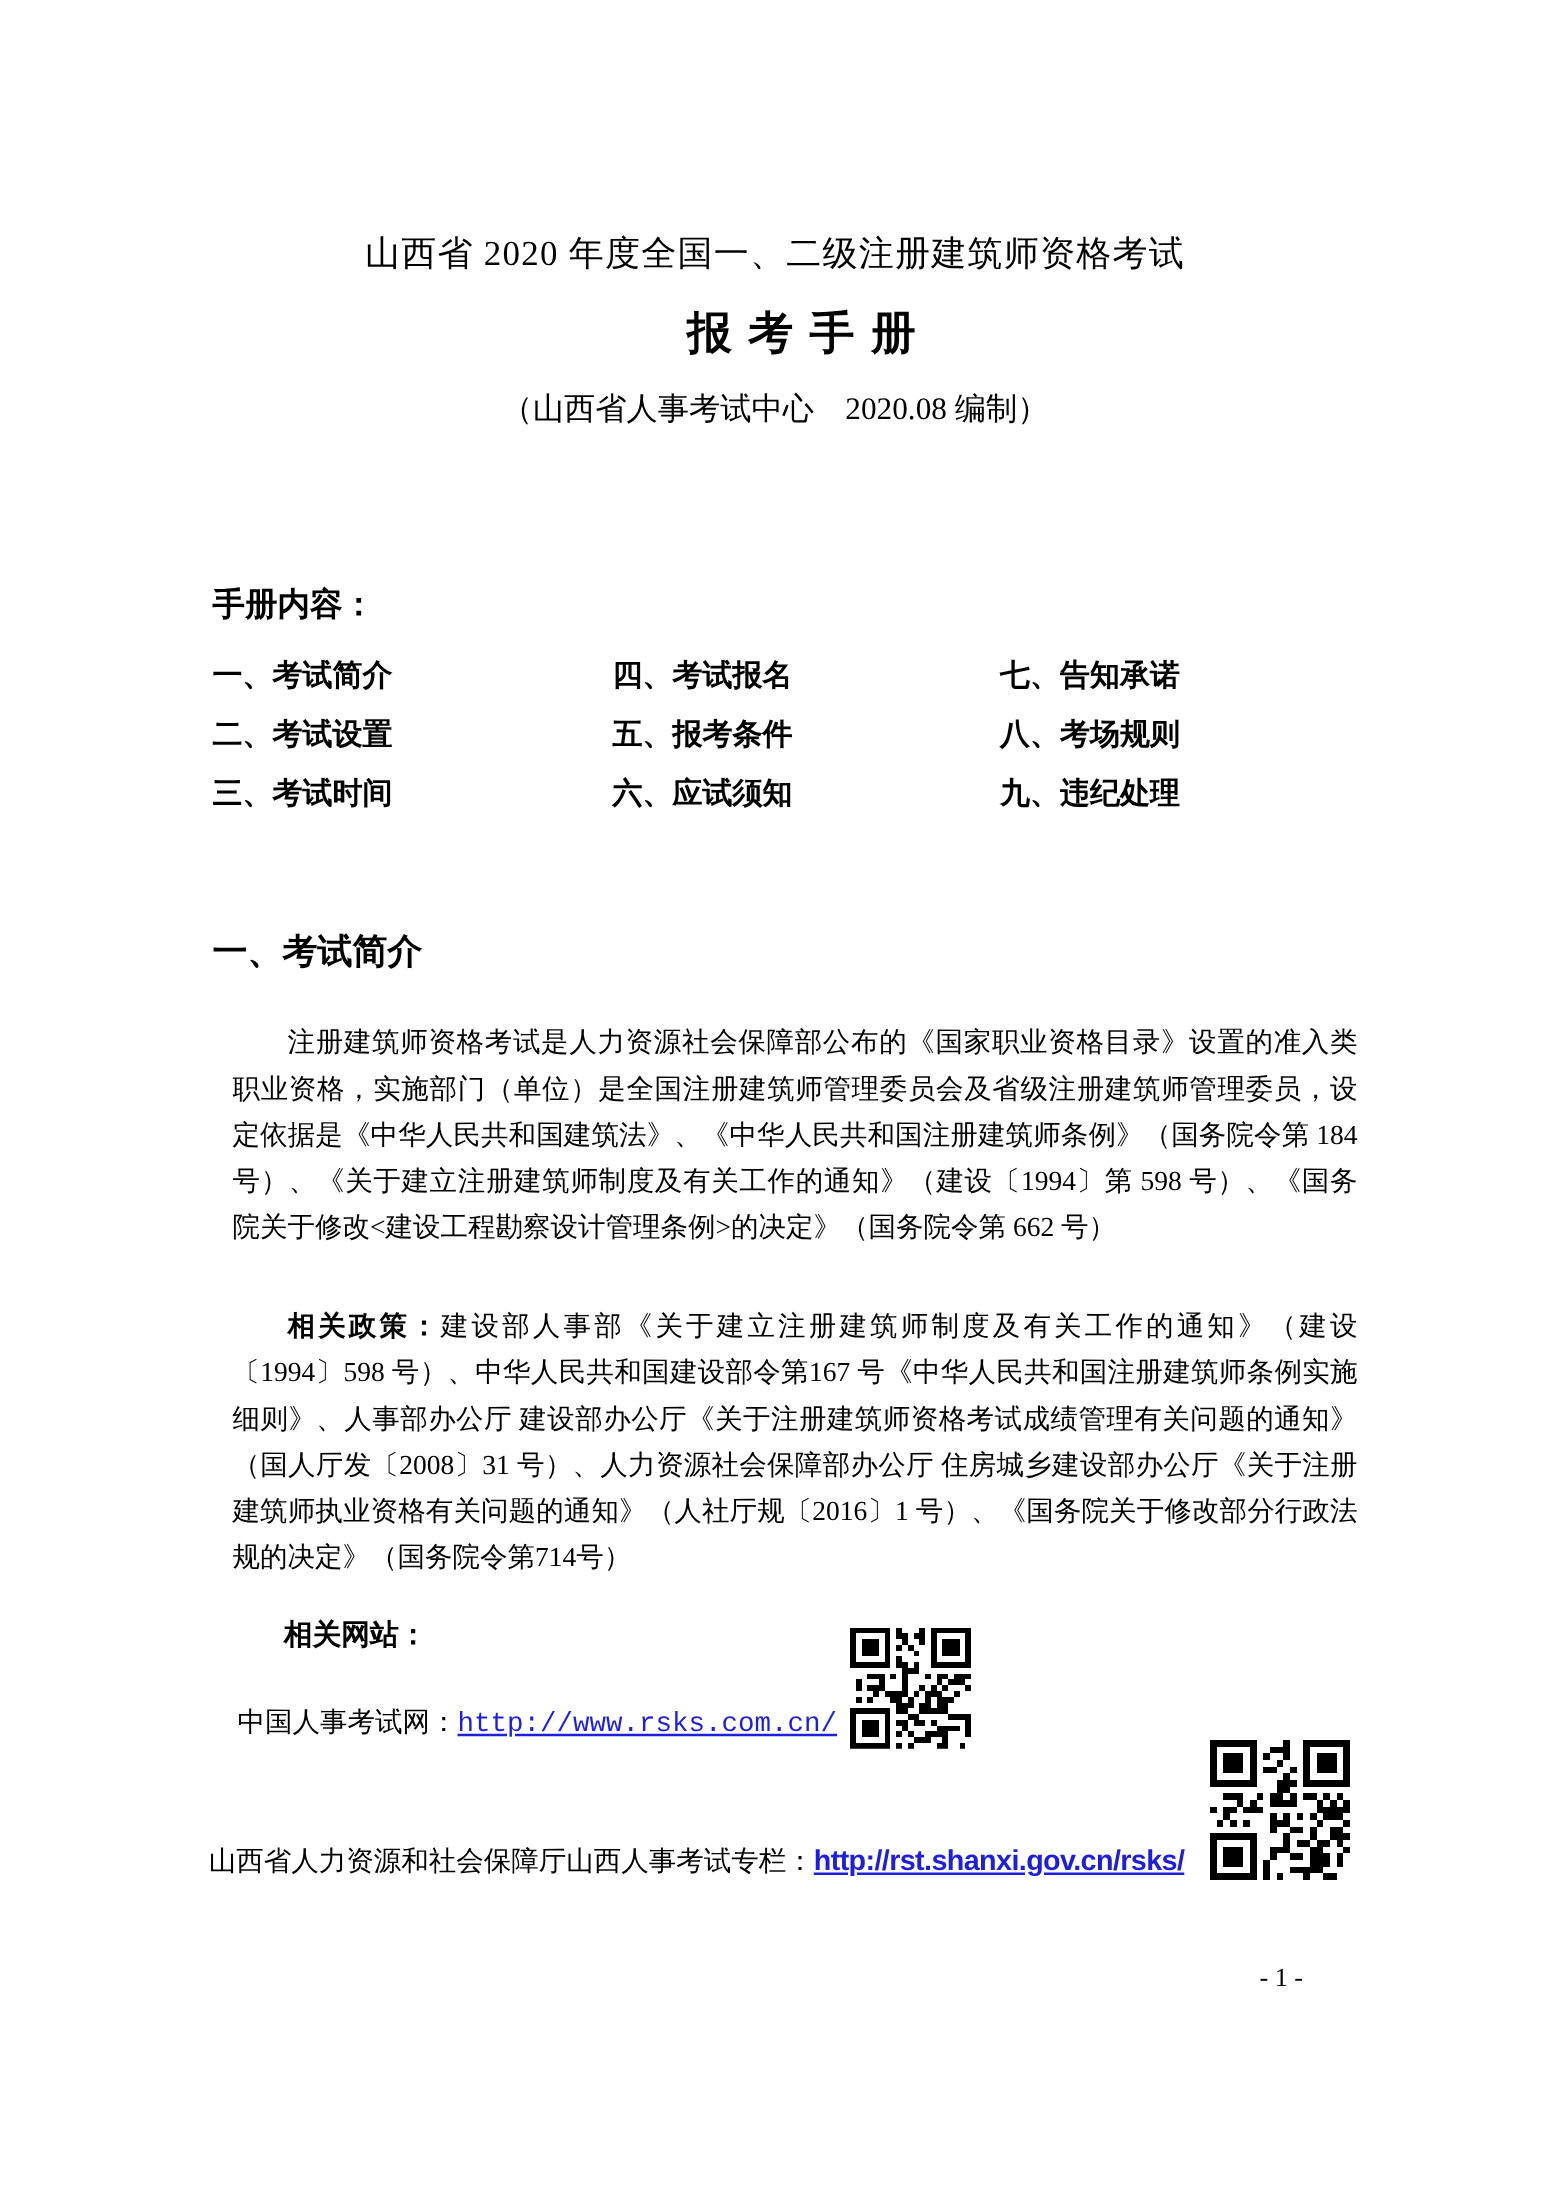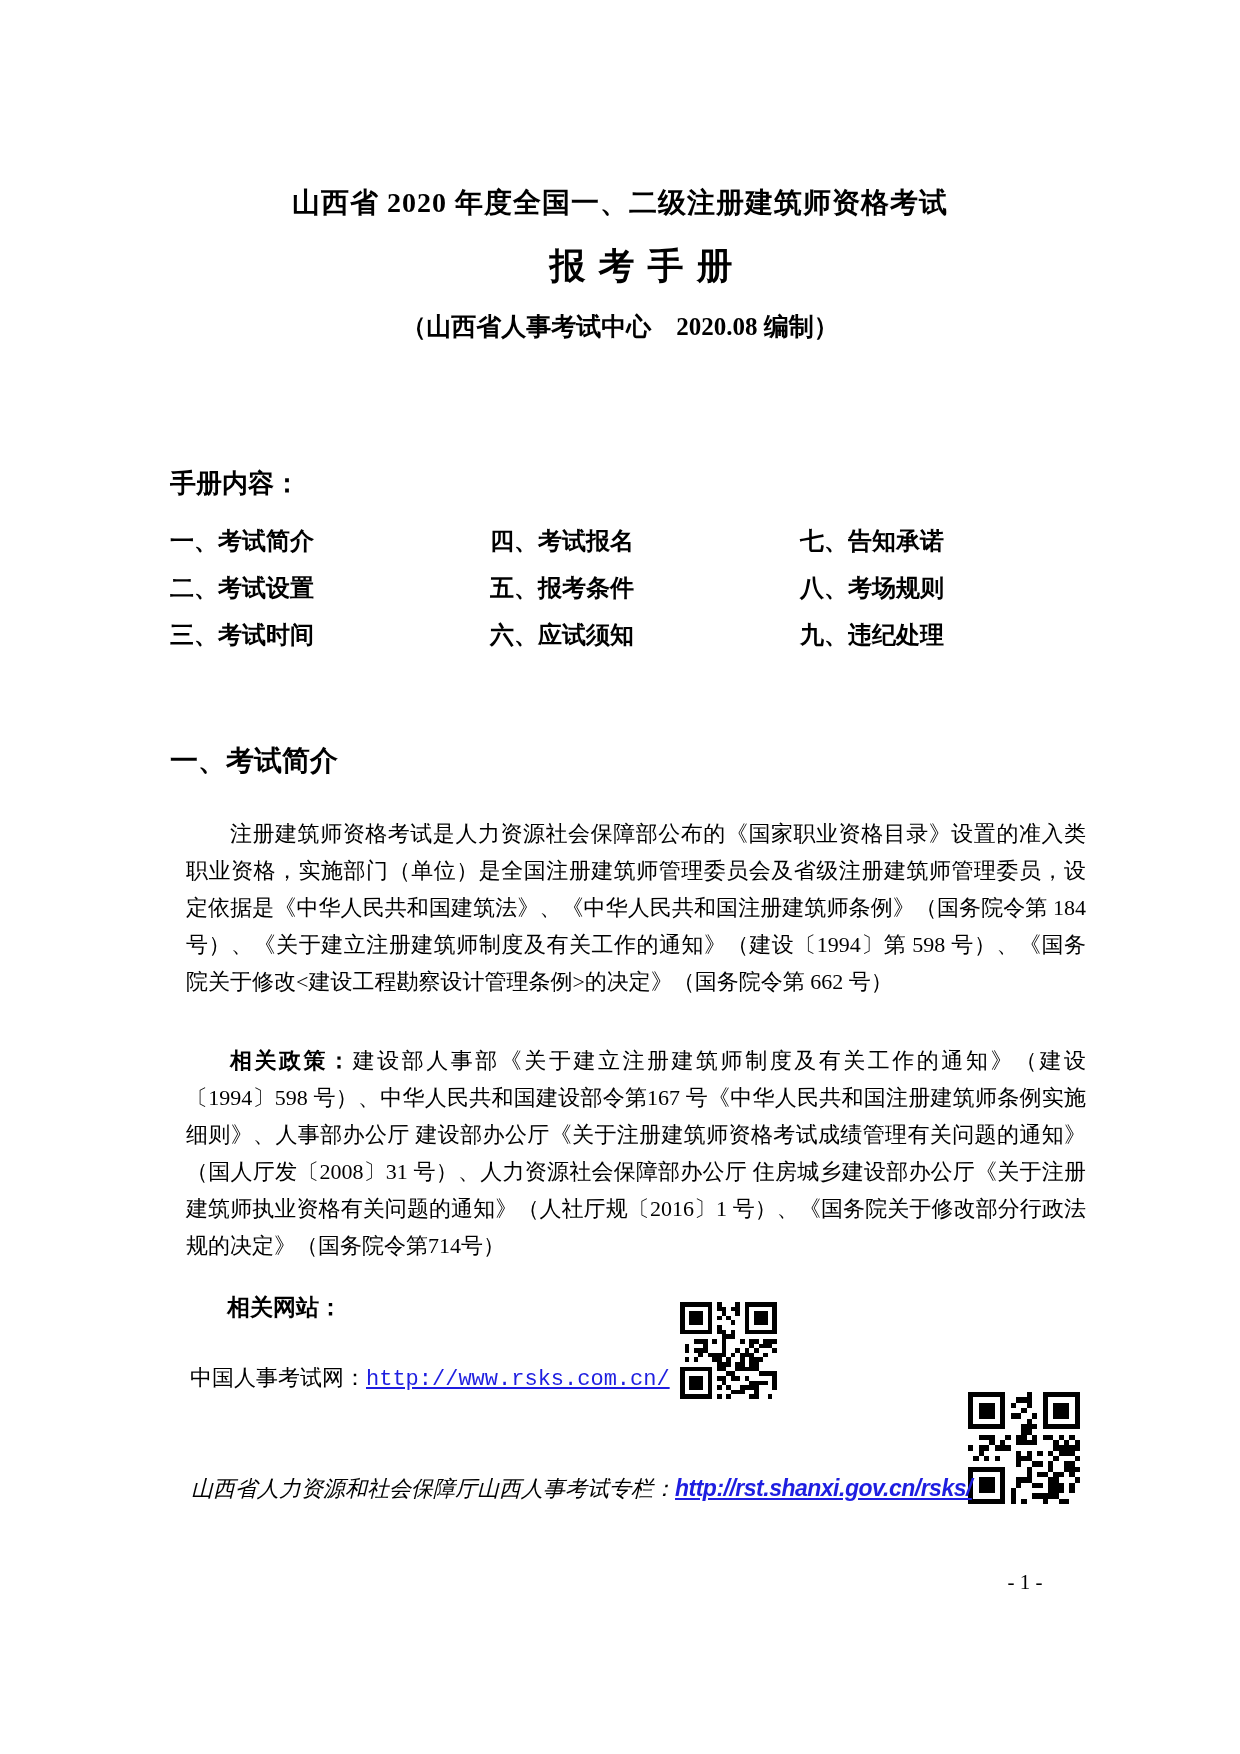--- a/index.html
+++ b/index.html
@@ -6,23 +6,23 @@
   .page{
     position:relative;
     width:1240px;height:1754px;
     margin:0 auto;
     background:#ffffff;
     font-family:"Liberation Serif","DejaVu Serif",serif;
     color:#000;
     overflow:hidden;
   }
   .centered{position:absolute;left:0;right:0;text-align:center;white-space:pre;}
-  .title1{top:184px;font-size:28px;font-weight:bold;letter-spacing:1px;}
+  .title1{top:184px;font-size:28px;font-weight:normal;letter-spacing:1px;}
   .title2{top:242px;font-size:36px;font-weight:bold;letter-spacing:2px;margin-left:44px;}
-  .title3{top:310px;font-size:25px;font-weight:bold;}
+  .title3{top:310px;font-size:25px;font-weight:normal;}
   .sans{font-family:"Liberation Sans","DejaVu Sans",sans-serif;}
   .toc-heading{
     position:absolute;left:170px;top:466px;
     font-size:26px;font-weight:bold;
   }
   .toc-grid{
     position:absolute;left:170px;top:527px;width:920px;
     display:grid;grid-template-columns:320px 310px 280px;
     row-gap:19px;
     font-size:24px;font-weight:bold;line-height:28px;
@@ -40,21 +40,21 @@
   .par1{top:799px;}
   .par2{top:1026px;}
   .indent{text-indent:2em;}
   .policy-label{font-weight:bold;}
   .websites-label{
     position:absolute;left:227px;top:1292px;
     font-size:23px;font-weight:bold;
   }
   .link-row{position:absolute;font-size:22px;white-space:pre;}
   .link-row1{left:190px;top:1363px;}
-  .link-row2{left:191px;top:1474px;font-style:italic;}
+  .link-row2{left:167px;top:1474px;}
   a.doc-link{text-decoration:underline;}
   .mono-link{font-family:"Liberation Mono","DejaVu Sans Mono",monospace;font-size:22px;}
   .narrow-link{font-family:"Liberation Sans","DejaVu Sans",sans-serif;font-size:23px;font-weight:bold;letter-spacing:-0.5px;}
   .qr{position:absolute;background:#fff;}
   .qr1{left:680px;top:1302px;width:97px;height:97px;}
   .qr2{left:968px;top:1392px;width:112px;height:112px;}
   .qr svg{display:block;width:100%;height:100%;shape-rendering:crispEdges;}
   .page-number{
     position:absolute;left:960px;top:1570px;width:130px;
     text-align:center;font-size:21px;white-space:pre;

